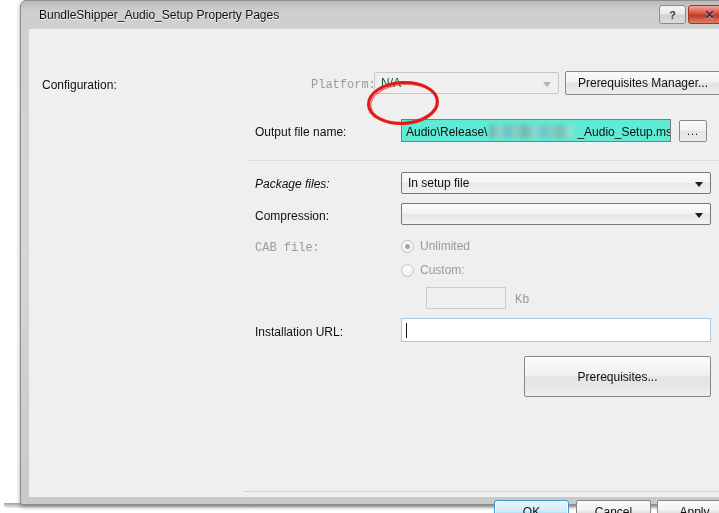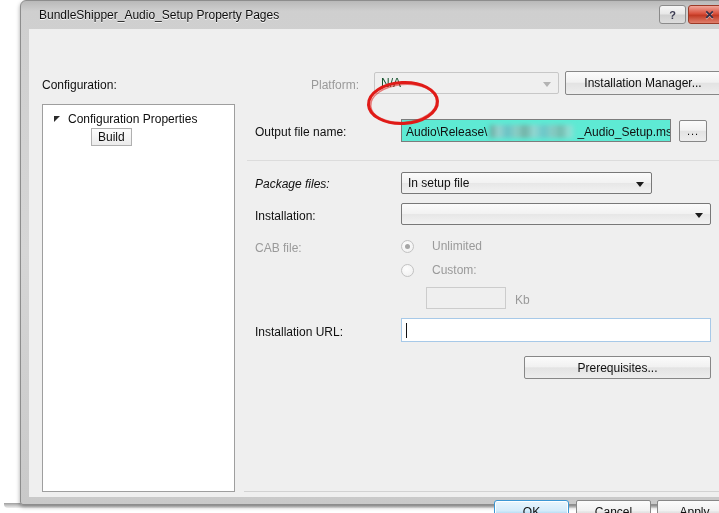--- a/index.html
+++ b/index.html
@@ -65,21 +65,21 @@
   }
   #btn-close .xg { color:#30304a; text-shadow:0 1px 0 rgba(255,255,255,0.5); font-weight:bold; }
 
   
   #client {
     position: absolute; left: 8px; top: 28px; width: 701px; height: 468px;
     background: #efefef;
   }
   
   .lbl { font-size: 12px; color: #101010; white-space: nowrap; }
-  .lbl-dim { color: #9a9a9a; }
+  .lbl-dim { color: #9a9a9a; font-family: Liberation Mono, monospace; }
   #lbl-configuration { position: absolute; left: 13px; top: 49px; }
   #sel-configuration {
     position: absolute; left: 98px; top: 43px; width: 170px; height: 22px;
     background: linear-gradient(to bottom,#fbfbfb 0%, #f2f2f2 48%, #e7e7e7 52%, #f2f2f2 100%);
     border: 1px solid #8b8b8b; border-radius: 2px;
     cursor: pointer;
   }
   #sel-configuration .val { position:absolute; left:6px; top:3px; font-size:12px; color:#101010; }
   .caret {
     position: absolute; right: 7px; top: 9px;
@@ -163,36 +163,36 @@
         rgba(255,255,255,0.0) 100%);
     filter: blur(2.2px);
     position: relative; top: 2px;
   }
   #btn-browse { position: absolute; left: 650px; top: 91px; width: 28px; height: 22px; font-size:11px; letter-spacing:1px; }
 
   #sep-top { position: absolute; left: 218px; top: 131px; width: 472px; height: 1px; background: #dcdcdc; }
 
   #lbl-package { position: absolute; left: 226px; top: 148px; font-style: italic; }
   #sel-package {
-    position: absolute; left: 372px; top: 143px; width: 251px; height: 22px;
+    position: absolute; left: 372px; top: 143px; width: 310px; height: 22px;
     background: linear-gradient(to bottom,#fbfbfb 0%, #f2f2f2 48%, #e7e7e7 52%, #f2f2f2 100%);
     border: 1px solid #787878; border-radius: 2px; cursor:pointer;
   }
   #sel-package .val { position:absolute; left:6px; top:3px; font-size:12px; color:#101010; }
 
   #lbl-compression { position: absolute; left: 226px; top: 180px; }
   #sel-compression {
     position: absolute; left: 372px; top: 174px; width: 310px; height: 22px;
     background: linear-gradient(to bottom,#fbfbfb 0%, #f2f2f2 48%, #e7e7e7 52%, #f2f2f2 100%);
     border: 1px solid #787878; border-radius: 2px; cursor:pointer;
   }
   #sel-compression .val { position:absolute; left:6px; top:3px; font-size:12px; color:#101010; }
 
   #lbl-cab { position: absolute; left: 226px; top: 212px; }
-  .radio-row { position: absolute; display:flex; align-items:center;gap:12px; }
+  .radio-row { position: absolute; display:flex; align-items:center; }
   #radio-unlimited { left: 372px; top: 210px; }
   #radio-custom { left: 372px; top: 234px; }
   .radio-dot {
     width: 13px; height: 13px; border-radius: 50%;
     border: 1px solid #c2c2c2;
     background: radial-gradient(circle at 40% 35%, #fdfdfd, #eeeeee);
     margin-right: 6px; position: relative;
   }
   .radio-dot.checked::after {
     content:""; position:absolute; left:3px; top:3px;
@@ -208,21 +208,21 @@
 
   #lbl-insturl { position: absolute; left: 226px; top: 296px; }
   #txt-insturl {
     position: absolute; left: 372px; top: 289px; width: 310px; height: 24px;
     background: #ffffff; border: 1px solid #a7c9e8;
     box-shadow: inset 0 0 0 1px #ffffff;
   }
   #caret-bar {
     position:absolute; left:4px; top:4px; width:1px; height:15px; background:#111111;
   }
-  #btn-prereq { position: absolute; left: 495px; top: 327px; width: 187px; height: 23px; align-items: center; }
+  #btn-prereq { position: absolute; left: 495px; top: 327px; width: 187px; height: 41px; align-items: center; }
 
   #sep-bottom { position: absolute; left: 215px; top: 462px; width: 478px; height: 1px; background: #d2d2d2; }
 
   #btn-ok {
     position: absolute; left: 465px; top: 471px; width: 75px; height: 23px;
     background: linear-gradient(to bottom,#eaf6fd 0%, #d5ecfa 45%, #bfe1f6 55%, #dcf0fb 100%);
     border: 1px solid #3c97d3; border-radius: 3px;
     box-shadow: inset 0 0 0 1px #ffffff;
     font-size: 12px; color:#0f0f0f;
     display:flex; align-items:center; justify-content:center; cursor:pointer;
@@ -263,34 +263,23 @@
 
 
       <div class="lbl lbl-dim" id="lbl-platform">Platform:</div>
 
       <div id="sel-platform">
         <span class="val">N/A</span>
         <span class="caret caret-dim"></span>
       </div>
 
       <div class="btn" id="btn-config-mgr">
-        <span>Installation Manager...</span>
-      </div>
-
-      <div id="tree-panel">
-        <div id="tree-node-root">
-          <span id="tree-expander">
-              <i></i>
-            </span>
-          <span id="tree-root-label">Configuration Properties</span>
-        </div>
-        <div id="tree-node-build">
-          <span>Build</span>
-        </div>
-      </div>
+        <span>Prerequisites Manager...</span>
+      </div>
+
 
       <div class="lbl" id="lbl-output">Output file name:</div>
 
       <div id="txt-output">
         <span class="txtline">
           <span>Audio\Release\</span>
           <span id="redacted"></span>
           <span>_Audio_Setup.msi</span>
         </span>
       </div>
@@ -300,21 +289,21 @@
       </div>
 
       <div id="sep-top"></div>
 
       <div class="lbl" id="lbl-package">Package files:</div>
       <div id="sel-package">
         <span class="val">In setup file</span>
         <span class="caret"></span>
       </div>
 
-      <div class="lbl" id="lbl-compression">Installation:</div>
+      <div class="lbl" id="lbl-compression">Compression:</div>
       <div id="sel-compression">
         <span class="caret"></span>
       </div>
 
       <div class="lbl lbl-dim" id="lbl-cab">CAB file:</div>
 
       <div class="radio-row" id="radio-unlimited">
         <span class="radio-dot checked"></span>
         <span class="radio-label">Unlimited</span>
       </div>

